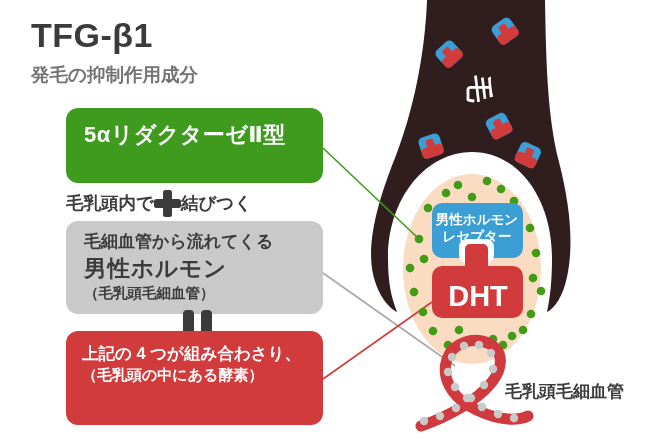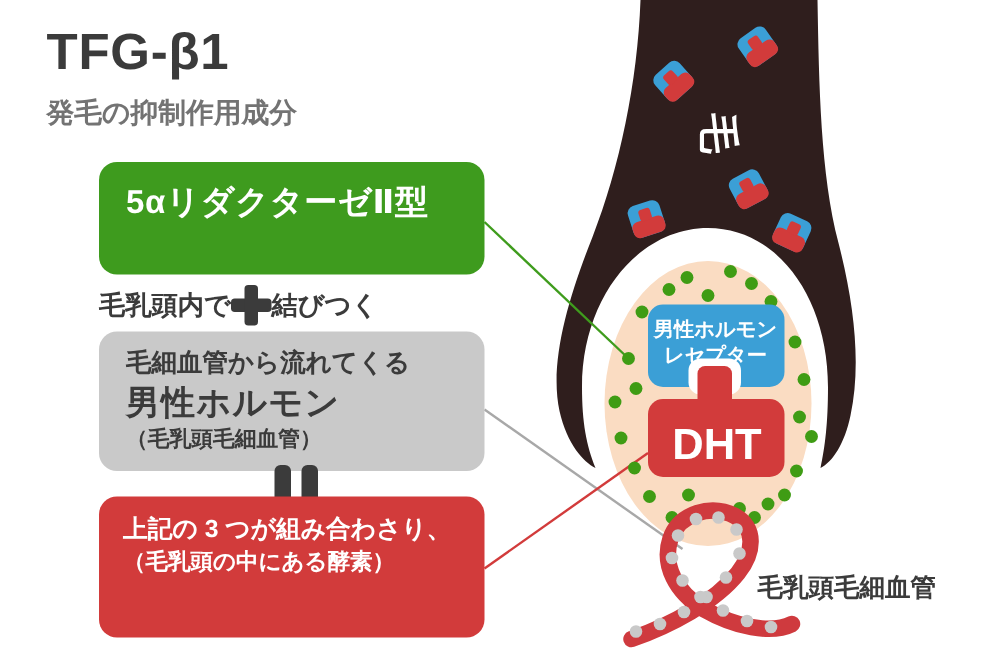--- a/index.html
+++ b/index.html
@@ -188,19 +188,19 @@
     <div class="l2">男性ホルモン</div>
     <div class="l3">（毛乳頭毛細血管）</div>
   </div>
 
   <div class="equals">
       <i></i>
       <i></i>
     </div>
 
   <div class="box box-dht">
-    <div class="l1">上記の 3 つが組み合わさり、</div>
+    <div class="l1">上記の 4 つが組み合わさり、</div>
     <div class="l3">（毛乳頭の中にある酵素）</div>
   </div>
 
   <div class="capillary-label">毛乳頭毛細血管</div>
 
 </div>
 
 </body></html>

